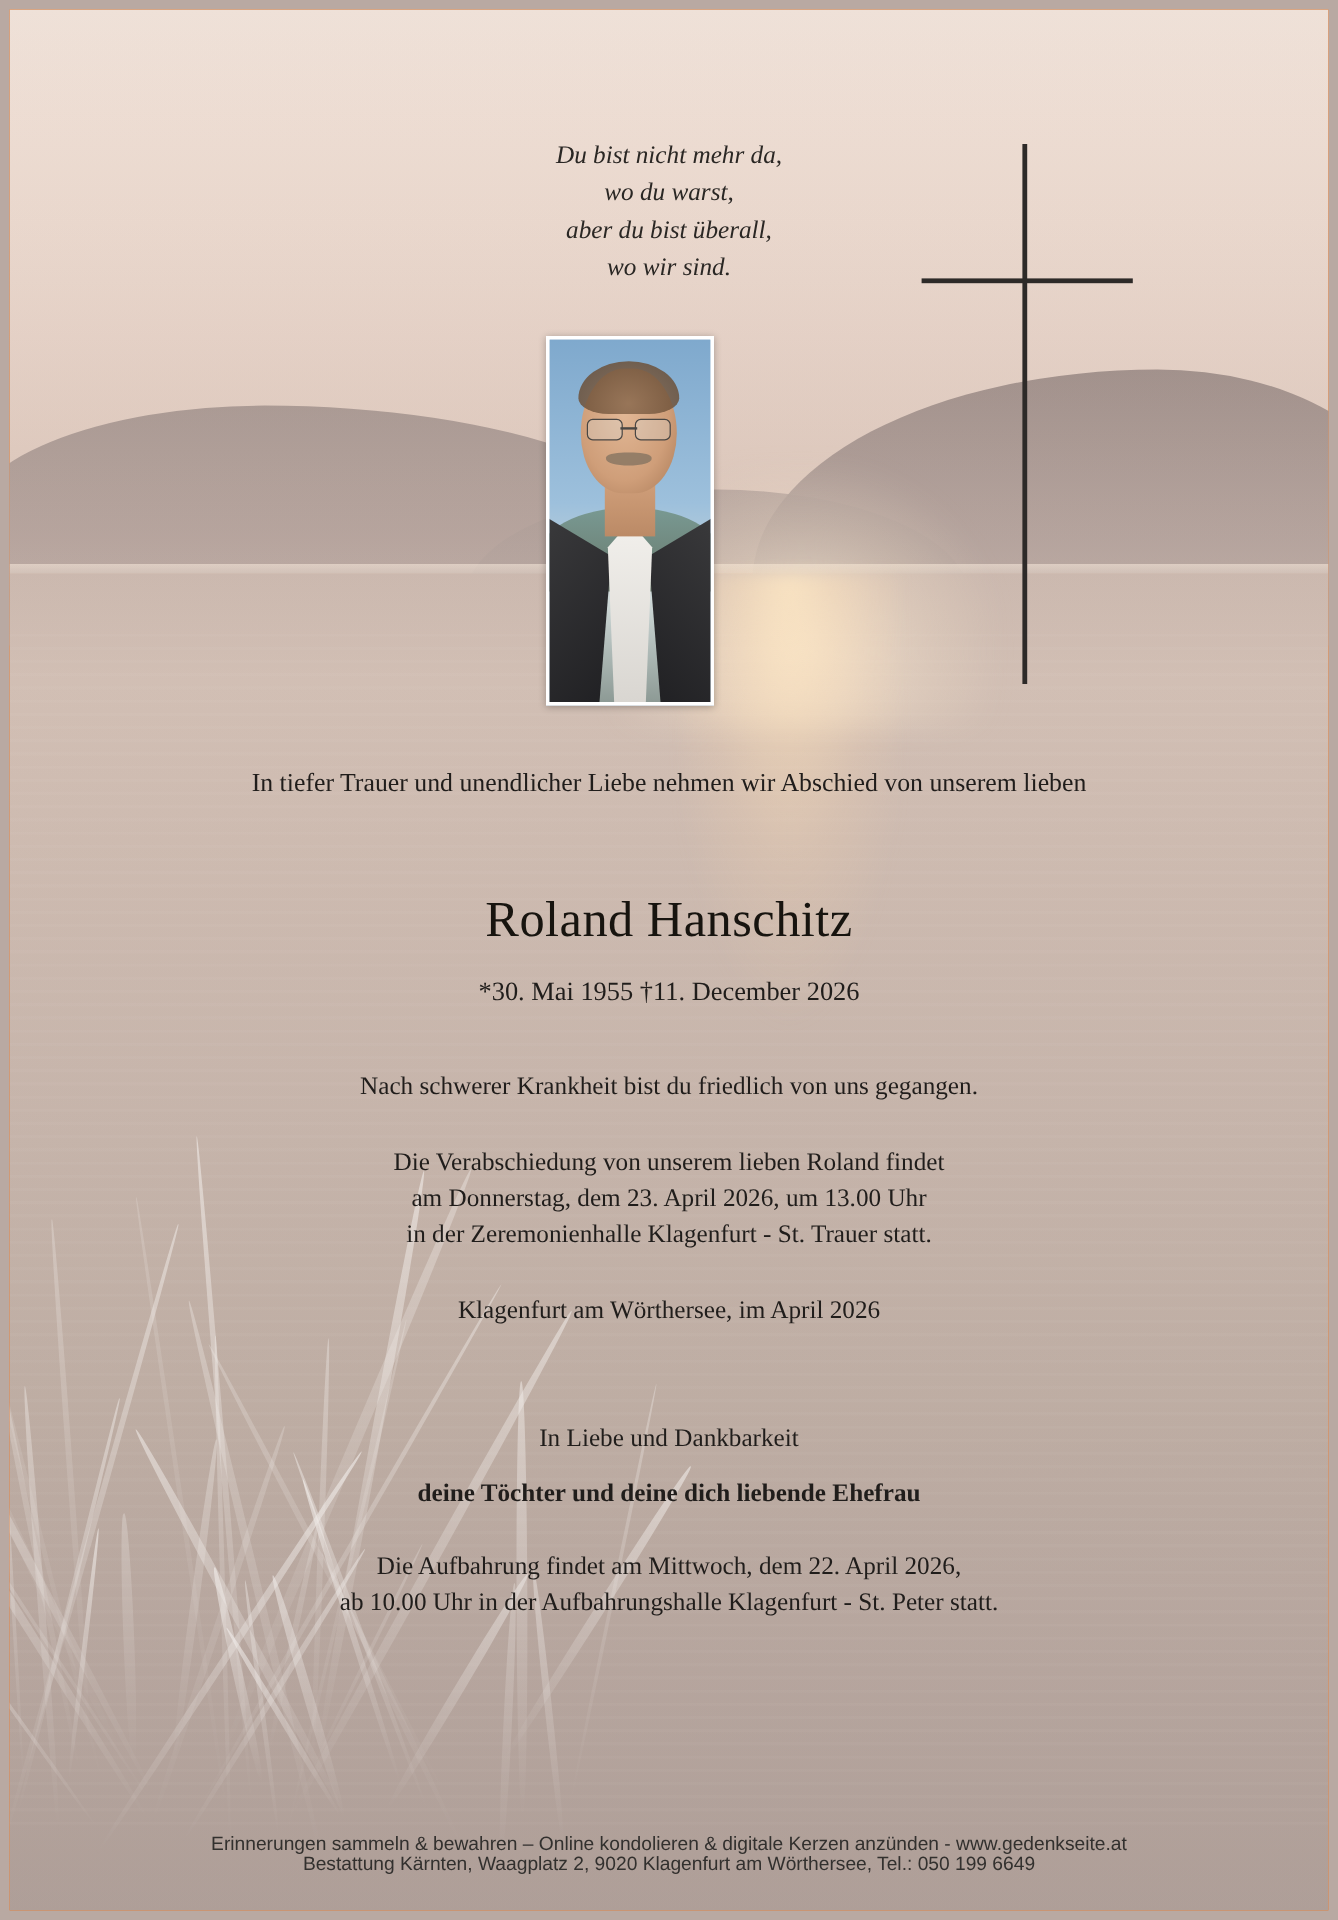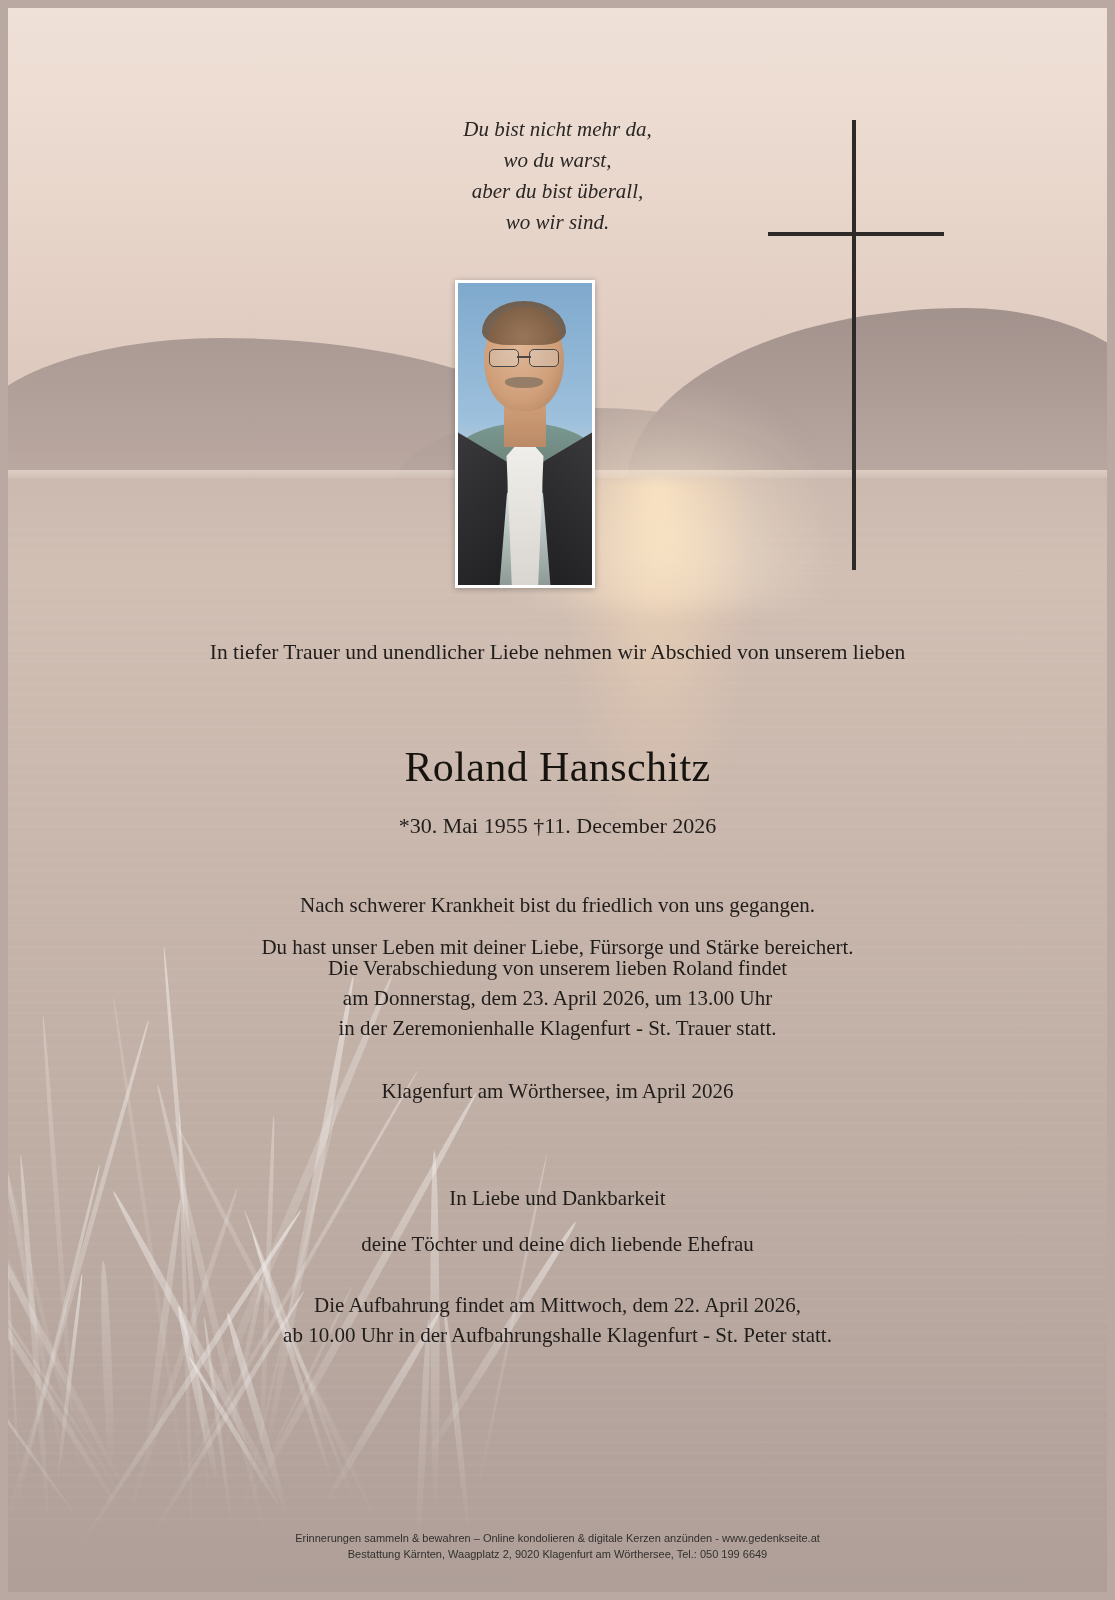--- a/index.html
+++ b/index.html
@@ -337,29 +337,29 @@
     left: 0; right: 0;
     font-size: 21px;
     line-height: 30px;
     color: #201d1b;
   }
   .b1 { top: 858px; margin-top: 24px; }
   .b1 div + div { margin-top: 12px; }
   .b2 { top: 945px; }
   .b3 { top: 1068px; }
   .b4 { top: 1175px; }
-  .b4 div + div { margin-top: 16px; }
+  .b4 div + div { margin-top: 16px; font-weight: bold; }
   .b5 { top: 1282px; }
 
   .footer {
     position: absolute;
     left: 0; right: 0;
     bottom: 30px;
     font-family: "Liberation Sans", sans-serif;
-    font-size: 11px;
+    font-size: 16px;
     line-height: 16px;
     color: #32302e;
     text-align: center;
   }
 </style>
 </head>
 <body>
 
 <div class="card">
 
@@ -454,21 +454,20 @@
     </div>
 
     <div class="lead">In tiefer Trauer und unendlicher Liebe nehmen wir Abschied von unserem lieben</div>
 
     <div class="name">Roland Hanschitz</div>
 
     <div class="dates">*30. Mai 1955  †11. December 2026</div>
 
     <div class="block b1">
       <div>Nach schwerer Krankheit bist du friedlich von uns gegangen.</div>
-      <div>Du hast unser Leben mit deiner Liebe, Fürsorge und Stärke bereichert.</div>
     </div>
 
     <div class="block b2">
       <div>Die Verabschiedung von unserem lieben Roland findet</div>
       <div>am Donnerstag, dem 23. April 2026, um 13.00 Uhr</div>
       <div>in der Zeremonienhalle Klagenfurt - St. Trauer statt.</div>
     </div>
 
     <div class="block b3">Klagenfurt am Wörthersee, im April 2026</div>
 

